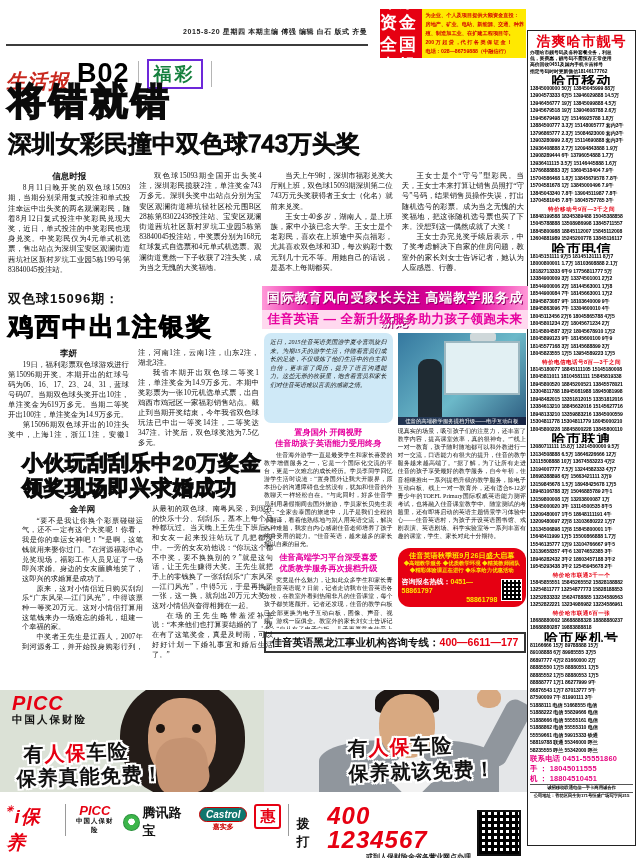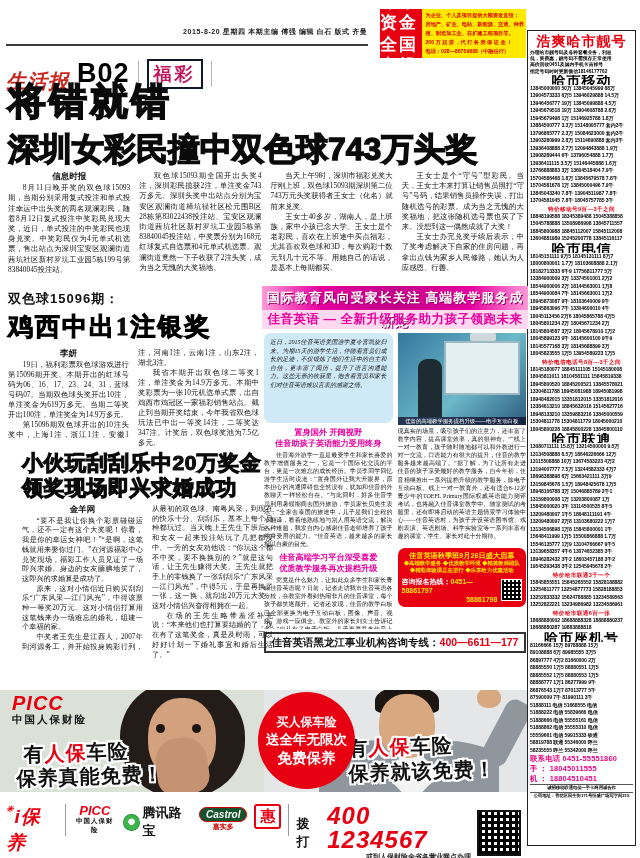--- a/index.html
+++ b/index.html
@@ -5,48 +5,48 @@
   html,body{margin:0;padding:0;}
   body{width:640px;height:858px;background:#fff;position:relative;overflow:hidden;
        font-family:"Liberation Sans",sans-serif;color:#111;}
   
   #dateline{position:absolute;left:183px;top:27px;font-size:7px;color:#222;letter-spacing:.6px;font-weight:bold;}
   #toprule{position:absolute;left:6px;top:44px;width:362px;height:2px;background:#3c3c3c;}
   #masthead{position:absolute;left:6px;top:52px;display:flex;align-items:center;gap:8px;}
   .paper{color:#c8281e;font-family:"Liberation Serif",serif;font-style:italic;font-weight:900;font-size:20px;letter-spacing:1px;margin-top:16px;}
   .pageno{font-size:27px;font-weight:900;letter-spacing:1px;color:#000;}
   .vline{width:1px;height:26px;background:#b5b5b5;}
-  .section-box{border:2px solid #0f172a;color:#be185d;font-weight:900;font-size:18px;letter-spacing:3px;padding:1px 5px;font-family:Liberation Mono, monospace;}
+  .section-box{border:2px solid #6d28d9;color:#15803d;font-weight:900;font-size:18px;letter-spacing:3px;padding:1px 5px;font-family:Liberation Mono, monospace;}
   
   #funding-ad{position:absolute;left:380px;top:9px;width:146px;height:49px;display:flex;}
   .f-left{background:#e60012;color:#fff;width:76px;display:flex;flex-direction:column;justify-content:center;align-items:center;font-weight:900;font-size:17px;line-height:1.25;letter-spacing:2px;}
   .f-right{background:#ffe900;flex:1;padding:2px 2px 0 3px;}
   .f-line{font-size:5.2px;line-height:1.72;color:#d40000;font-weight:bold;white-space:nowrap;}
   
   #sidebar{position:absolute;left:527px;top:30px;width:109px;height:816px;border:1px solid #222;box-sizing:border-box;padding:2px 2px;background:#fff;overflow:hidden;}
   .sb-title{color:#e60012;font-size:14px;font-weight:900;text-align:center;letter-spacing:1px;line-height:17px;}
   .sb-intro{font-size:4.8px;line-height:6.2px;font-weight:bold;color:#000;white-space:nowrap;overflow:hidden;}
   .sb-row{font-size:5.1px;line-height:7.5px;font-weight:600;color:#000;white-space:nowrap;overflow:hidden;letter-spacing:-.1px;}
   .sb-row.h{font-size:14px;font-weight:900;text-align:center;line-height:10px;letter-spacing:1px;}
   .sb-row.hr{color:#e60012;font-weight:900;font-size:5.6px;text-align:center;line-height:8px;letter-spacing:.4px;}
   .sb-row.c{color:#e6007e;font-weight:900;font-size:7.4px;line-height:10px;letter-spacing:.2px;}
   .sb-row.f{font-size:4.4px;text-align:center;line-height:6.4px;border-top:.5px solid #555;}
   
   #headline-block{position:absolute;left:8px;top:82px;width:517px;color:#0a0a0a;}
   .kicker{font-size:38px;font-weight:900;line-height:1.05;letter-spacing:3px;-webkit-text-stroke:1.6px #0a0a0a;}
-  .mainhead{font-size:32px;font-weight:700;margin-top:6px;letter-spacing:0;-webkit-text-stroke:1.4px #0a0a0a;white-space:nowrap;}
+  .mainhead{font-size:24px;font-weight:400;margin-top:6px;letter-spacing:0;-webkit-text-stroke:1.4px #0a0a0a;white-space:nowrap;}
   
   .byline{text-align:center;font-weight:bold;font-size:8.5px;margin:0 0 2px;}
   .news p{margin:0;text-indent:2em;}
   .news{font-family:"Liberation Serif",serif;text-align:justify;color:#111;}
   #lead-story{position:absolute;left:8px;top:171px;width:516px;height:113px;column-count:4;column-gap:9px;font-size:7.4px;line-height:10.2px;overflow:hidden;}
   
   #story2{position:absolute;left:8px;top:290px;width:251px;}
   .kicker2{font-size:13px;font-weight:bold;letter-spacing:1px;}
-  .head2{font-family:Liberation Serif, serif;font-size:25px;font-weight:900;-webkit-text-stroke:.9px #000;letter-spacing:2px;margin-top:2px;}
+  .head2{font-family:Liberation Sans, sans-serif;font-size:25px;font-weight:900;-webkit-text-stroke:.9px #000;letter-spacing:2px;margin-top:2px;}
   .cols2{column-count:2;column-gap:9px;font-size:7.4px;line-height:10px;height:104px;margin-top:5px;overflow:hidden;}
   
   #story3{position:absolute;left:22px;top:450px;width:251px;}
   .head3{font-size:21px;font-weight:900;-webkit-text-stroke:1.1px #0a0a0a;line-height:25px;letter-spacing:.5px;}
   #story3 .cols2{height:160px;font-size:7.2px;line-height:9.7px;}
   
   #edu-ad{position:absolute;left:262px;top:286px;width:266px;height:376px;overflow:hidden;}
   .banner1{height:24px;line-height:24px;text-align:center;font-weight:900;font-size:13px;color:#fff;letter-spacing:1px;
     background:linear-gradient(90deg,#ff9ad8,#e6009e 22%,#c4008a 50%,#e6009e 78%,#ff9ad8);text-shadow:1px 1px 0 #8f0063;}
   .banner2{height:19px;line-height:19px;text-align:center;font-weight:900;font-size:12.5px;color:#e6009e;background:#ffd9ef;letter-spacing:.5px;}
@@ -54,21 +54,21 @@
   .edu-col{width:130px;height:296px;overflow:hidden;}
   .intro-box{background:#cfe9f7;border-radius:7px;padding:5px 6px;font-family:"Liberation Serif",serif;font-style:italic;font-size:6px;line-height:8.6px;text-align:justify;height:80px;overflow:hidden;}
   .subhead{color:#e6009e;font-weight:900;font-size:8.2px;text-align:center;line-height:11px;margin-top:4px;}
   .edu-text{font-family:"Liberation Serif",serif;font-size:6px;line-height:8.1px;text-align:justify;text-indent:2em;margin-top:2px;}
   .photo{height:92px;position:relative;background:linear-gradient(135deg,#35789f,#6cb9c9 55%,#2c5b7f);overflow:hidden;}
   .wb{position:absolute;right:6px;top:8px;width:72px;height:50px;background:#e2f0f3;border:2px solid #9db8c1;}
   .proj{position:absolute;right:30px;top:0;width:26px;height:8px;background:#cfd8da;border-radius:2px;}
   .fig{position:absolute;left:20px;bottom:8px;width:24px;height:58px;background:#1f2b33;border-radius:9px 9px 0 0;}
   .cap{position:absolute;left:0;right:0;bottom:0;background:rgba(15,15,45,.75);color:#fff;font-size:5.4px;line-height:8.5px;text-align:center;}
   .edu-text2{font-family:"Liberation Serif",serif;font-size:6px;line-height:8.1px;text-align:justify;height:118px;overflow:hidden;margin-top:2px;}
-  .promo{background:#e60012;border-radius:7px;margin-top:3px;padding:3px 4px;color:#fff;}
+  .promo{background:#e60012;border-radius:12px;margin-top:3px;padding:3px 4px;color:#fff;}
   .promo-t{color:#ffe600;font-weight:900;font-size:7.2px;text-align:center;line-height:9px;}
   .promo-l{color:#ffe600;font-weight:bold;font-size:5.4px;line-height:7.4px;text-align:center;}
   .promo-hot{display:flex;align-items:center;gap:4px;margin-top:2px;}
   .hotline{font-weight:900;font-size:7px;line-height:9px;color:#fff;}
   .hotline .num{color:#ffe600;}
   .qr-s{width:20px;height:20px;background-color:#fff;border:1px solid #fff;
     background-image:repeating-linear-gradient(0deg,#000 0 2px,transparent 2px 4px),repeating-linear-gradient(90deg,#000 0 2px,transparent 2px 4px);}
   .edu-footer{border:2px solid #333;margin:3px 2px 0;height:17px;line-height:17px;text-align:center;font-weight:900;font-size:10.5px;background:#fff;white-space:nowrap;}
   .edu-footer .phone{color:#e60012;}
   
@@ -102,21 +102,21 @@
   .ibaoyang{color:#e60012;font-weight:900;font-size:19px;font-style:italic;letter-spacing:1px;}
   .spark{color:#e60012;font-size:9px;vertical-align:top;}
   .divider{width:1px;height:32px;background:#9a9a9a;}
   .p-picc{text-align:center;}
   .p-picc .t{color:#e60012;font-weight:900;font-style:italic;font-size:13px;line-height:13px;}
   .p-picc .s{font-size:6.5px;font-weight:bold;letter-spacing:1px;}
   .p-lubao{display:flex;align-items:center;gap:3px;}
   .clock{width:15px;height:15px;border-radius:50%;background:radial-gradient(circle at 50% 45%,#fff 0 3px,#3cb54a 3.5px);border:1.5px solid #2e9440;}
   .lb-t{font-size:13px;font-weight:900;}
   .p-castrol{text-align:center;}
-  .cast{background:#14532d;color:#fff;font-style:italic;font-weight:900;font-size:10px;border-radius:9px;padding:1px 6px;border:1.5px solid #c00;display:inline-block;}
+  .cast{background:#0f766e;color:#fff;font-style:italic;font-weight:900;font-size:10px;border-radius:9px;padding:1px 6px;border:1.5px solid #c00;display:inline-block;}
   .cs{font-size:7px;color:#c00;font-weight:bold;}
   .p-hui{color:#e60012;border:2px solid #e60012;font-weight:900;font-size:15px;padding:1px 4px;border-radius:3px;}
   .call-group{margin-left:auto;display:flex;align-items:center;gap:6px;}
   .call-label{font-size:13px;font-weight:900;}
   .call-col{display:flex;flex-direction:column;align-items:flex-end;}
   .call-phone{color:#e60012;font-weight:900;font-size:24px;font-style:italic;letter-spacing:1px;line-height:24px;}
   .call-note{font-size:7px;font-weight:bold;color:#222;}
   .qr-b{width:42px;height:42px;background-color:#fff;border:2px solid #111;
     background-image:repeating-linear-gradient(0deg,#000 0 3px,transparent 3px 6px),repeating-linear-gradient(90deg,#000 0 3px,transparent 3px 6px);}
 </style>
@@ -263,21 +263,21 @@
 </div>
 
 <div id="lead-story" class="news">
   <div class="byline">信息时报</div>
 
 <p>8月11日晚开奖的双色球15093期，当期分别采用复式投注和单式投注幸运中出头奖的两名观澜彩民，随着8月12日复式投注中奖彩民兑现大奖，近日，单式投注的中奖彩民也现身兑奖。中奖彩民仅为4元单式机选票，售出站点为深圳宝安区观澜街道茜坑社区新村罗坑工业园5栋199号第83840045投注站。</p>
     <p>双色球15093期全国开出头奖4注，深圳彩民揽获2注，单注奖金743万多元。深圳头奖中出站点分别为宝安区观澜街道樟坑径社区松元围B区28栋第83022438投注站、宝安区观澜街道茜坑社区新村罗坑工业园5栋第83840045投注站，中奖票分别为168元红球复式自选票和4元单式机选票。观澜街道竟然一下子收获了2注头奖，成为当之无愧的大奖福地。</p>
     <p>当天上午9时，深圳市福彩兑奖大厅刚上班，双色球15093期深圳第二位743万元头奖获得者王女士（化名）就前来兑奖。</p>
     <p>王女士40多岁，湖南人，是上班族，家中小孩已念大学。王女士是个老彩民，喜欢在上班途中买点福彩，尤其喜欢双色球和3D，每次购彩十数元到几十元不等。用她自己的话说，是基本上每期都买。</p>
     <p>王女士是个“守号”型彩民。当天，王女士本来打算让销售员照打“守号”号码，结果销售员操作失误，打出随机选号的彩票。成为当之无愧的大奖福地，把这张随机选号票也买了下来。没想到这一偶然成就了大奖！</p>
-    <p>王女士办完兑奖手续后表示，中了奖考虑解决下自家的住房问题，再拿出点钱为家乡人民修路，她认为人应感恩、行善。</p>
+    <p>王女士办完兑奖手续后表示，中了奖考虑解决下自家的住房问题，教室外的家长刘女士告诉记者，她认为人应感恩、行善。</p>
   </div>
 
 <div id="story2">
   <div class="kicker2">双色球15096期：</div>
   <div class="head2">鸡西中出1注银奖</div>
   <div class="cols2 news">
     <div class="byline">李妍</div>
 
   <p>19日，福利彩票双色球游戏进行第15096期开奖。本期开出的红球号码为06、16、17、23、24、31，蓝球号码07。当期双色球头奖开出10注，单注奖金为619万多元。当期二等奖开出100注，单注奖金为14.9万多元。</p>
       <p>第15096期双色球开出的10注头奖中，上海1注，浙江1注，安徽1注，河南1注，云南1注，山东2注，湖北3注。</p>
@@ -361,25 +361,20 @@
         <div class="l2">保养真能免费！</div>
       </div>
     </div>
     <div class="ph-right">
       <div class="m-suit"></div>
       <div class="m-shirt"></div>
       <div class="m-hairtop"></div>
       <div class="m-head"></div>
       <div class="m-arm"></div>
       <div class="m-fist"></div>
-    </div>
-    <div class="badge">
-      <div class="b1">买人保车险</div>
-      <div class="b2">送全年无限次</div>
-      <div class="b3">免费保养</div>
     </div>
     <div class="stroke-slogan slogan-right">
       <div><span>有</span><span class="red">人保</span><span>车险</span></div>
       <div>保养就该免费！</div>
     </div>
   </div>
   <div class="strip">
     <span class="ibaoyang"><span class="spark">✳</span><span>i保养</span></span>
     <span class="divider"></span>
     <span class="p-picc">

